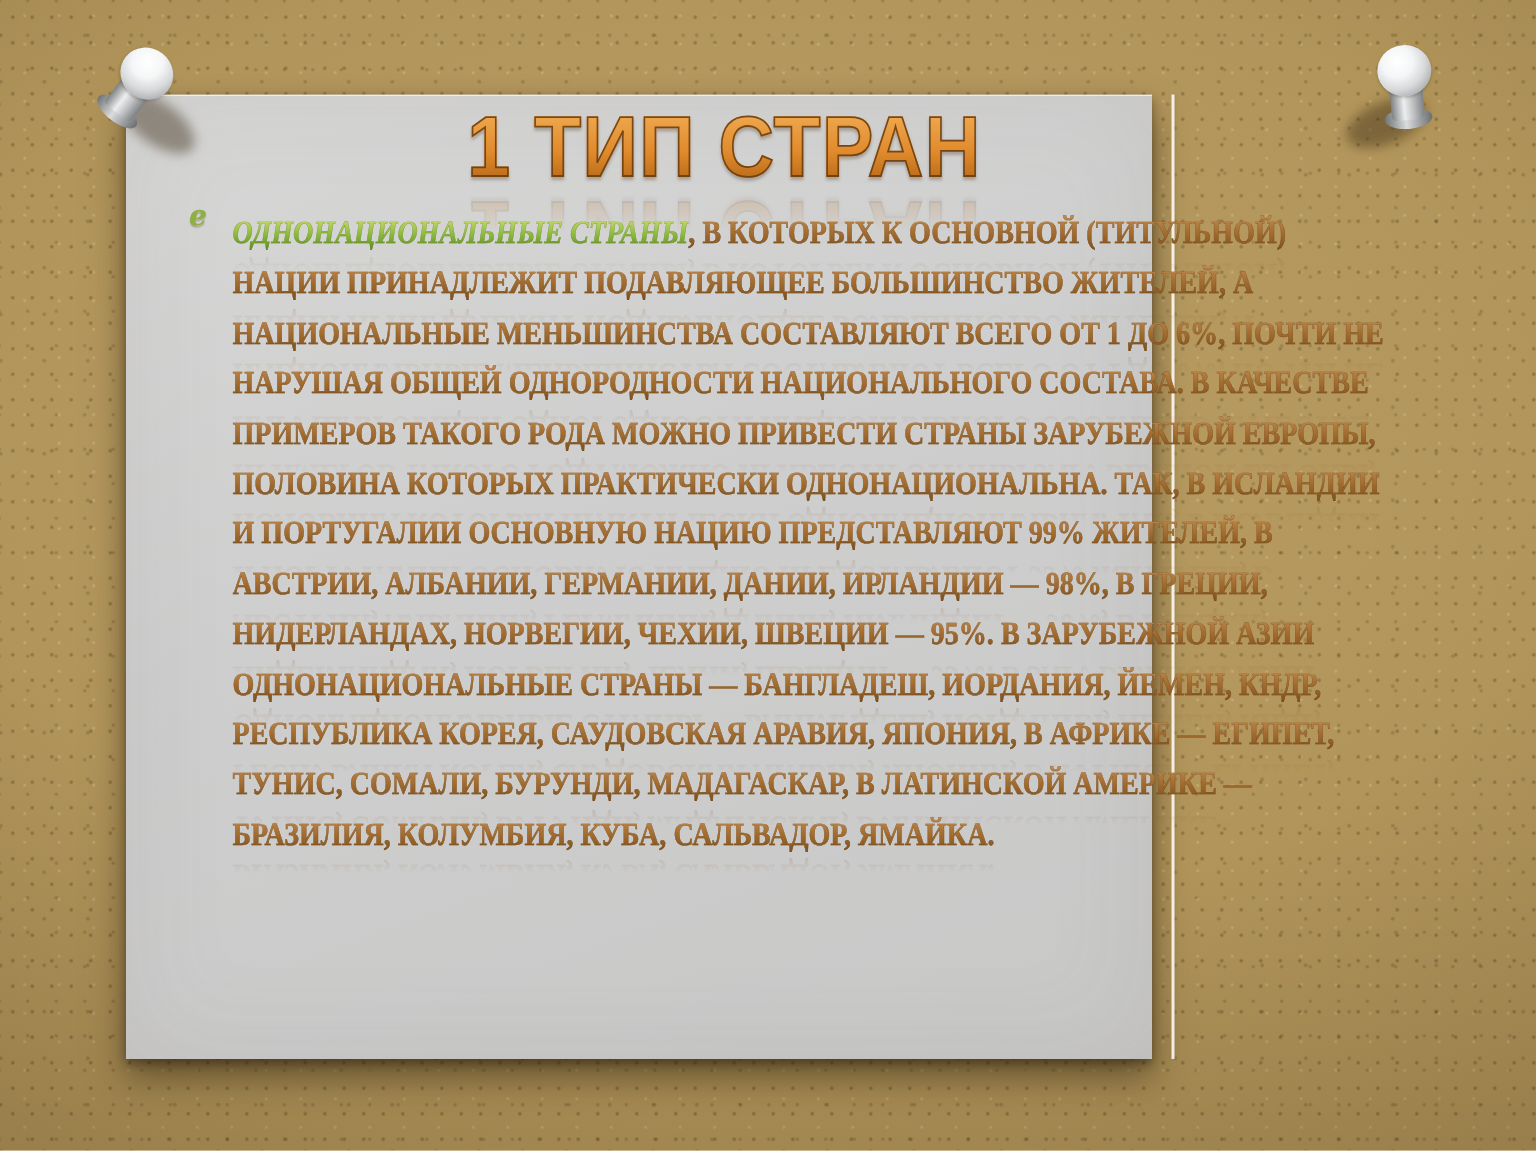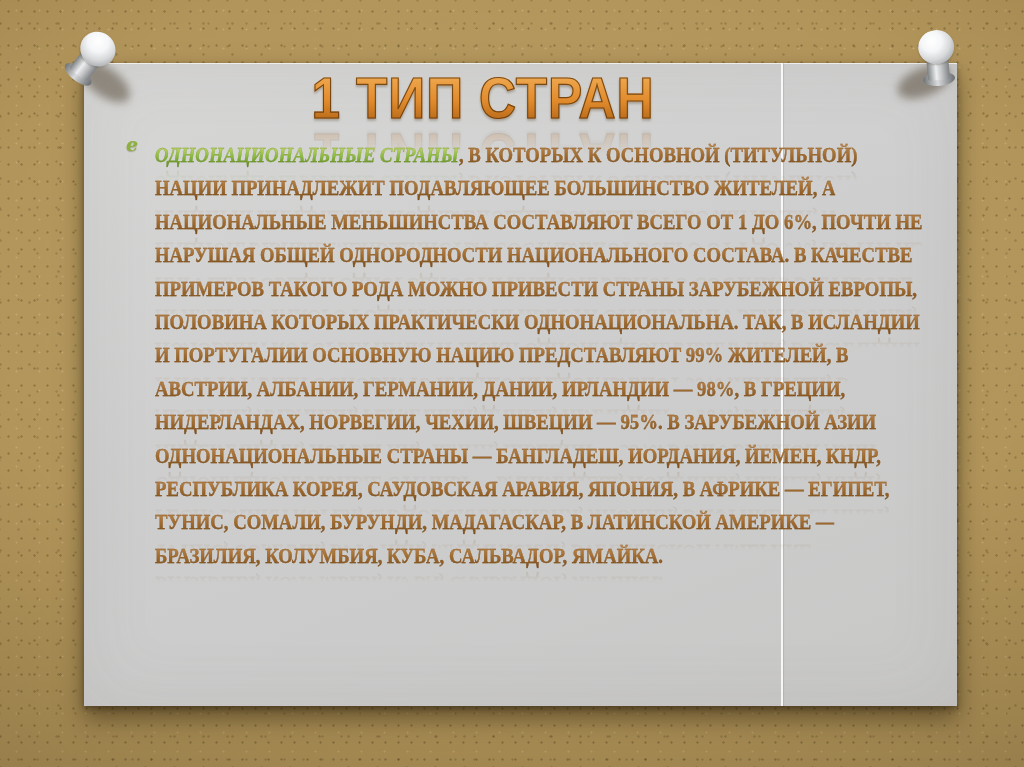--- a/index.html
+++ b/index.html
@@ -20,21 +20,21 @@
   }
   .vignette{
     position:absolute;inset:0;pointer-events:none;
     background:radial-gradient(120% 95% at 50% 38%,
       rgba(255,240,200,0.10) 0%, rgba(0,0,0,0) 45%,
       rgba(30,20,5,0.18) 78%, rgba(25,17,4,0.45) 100%);
   }
 
   
   .paper{
-    position:absolute;left:84px;top:63px;width:873px;height:643px;
+    position:absolute;left:84px;top:63px;width:684px;height:643px;
     background:linear-gradient(160deg,#d7d7d6 0%,#cecece 45%,#c8c8c7 100%);
     box-shadow:0 12px 22px rgba(35,26,10,0.50), 0 3px 6px rgba(35,26,10,0.40),
                inset 0 1px 0 rgba(255,255,255,0.65), inset 0 0 70px rgba(110,100,85,0.10);
   }
   .crease{
     position:absolute;left:697px;top:0;width:2px;height:643px;
     background:rgba(255,255,255,0.85);
     box-shadow:1px 0 1px rgba(120,120,120,0.25);
   }
 

